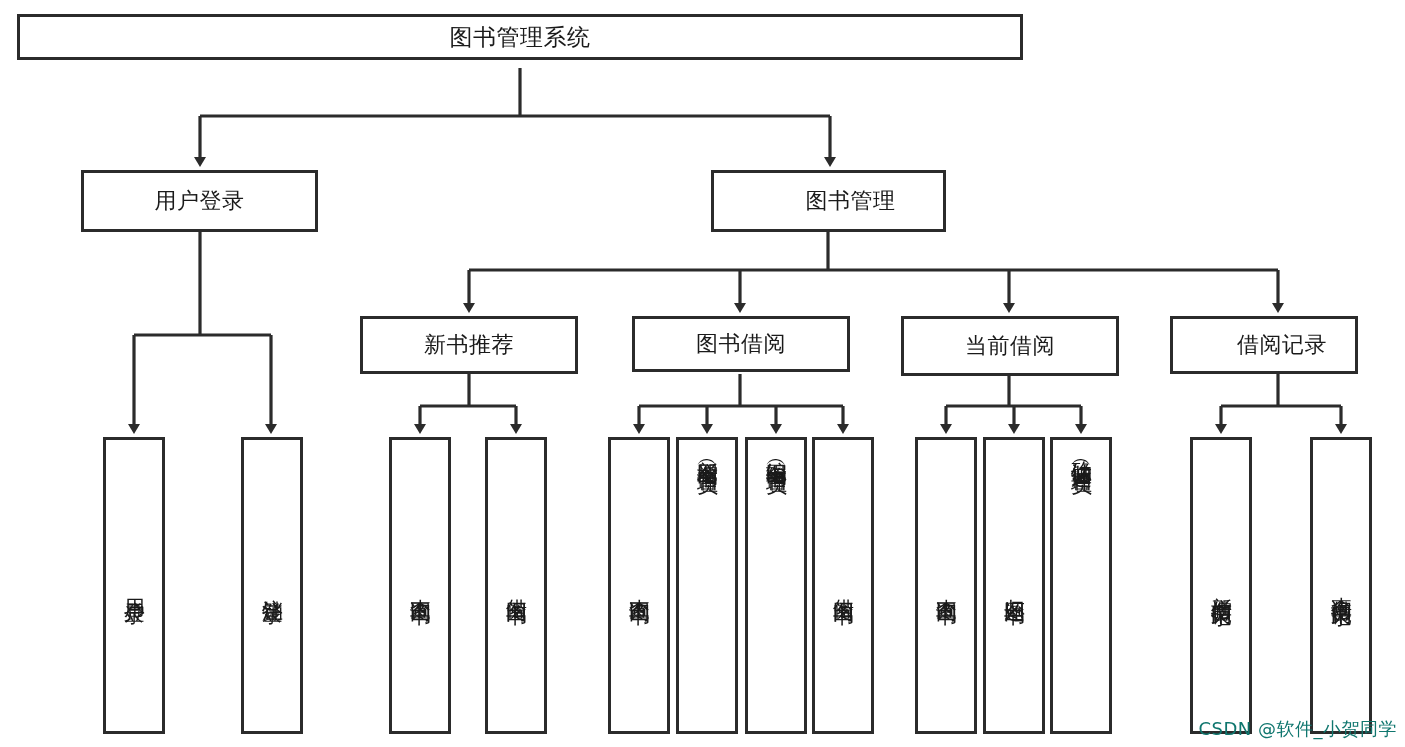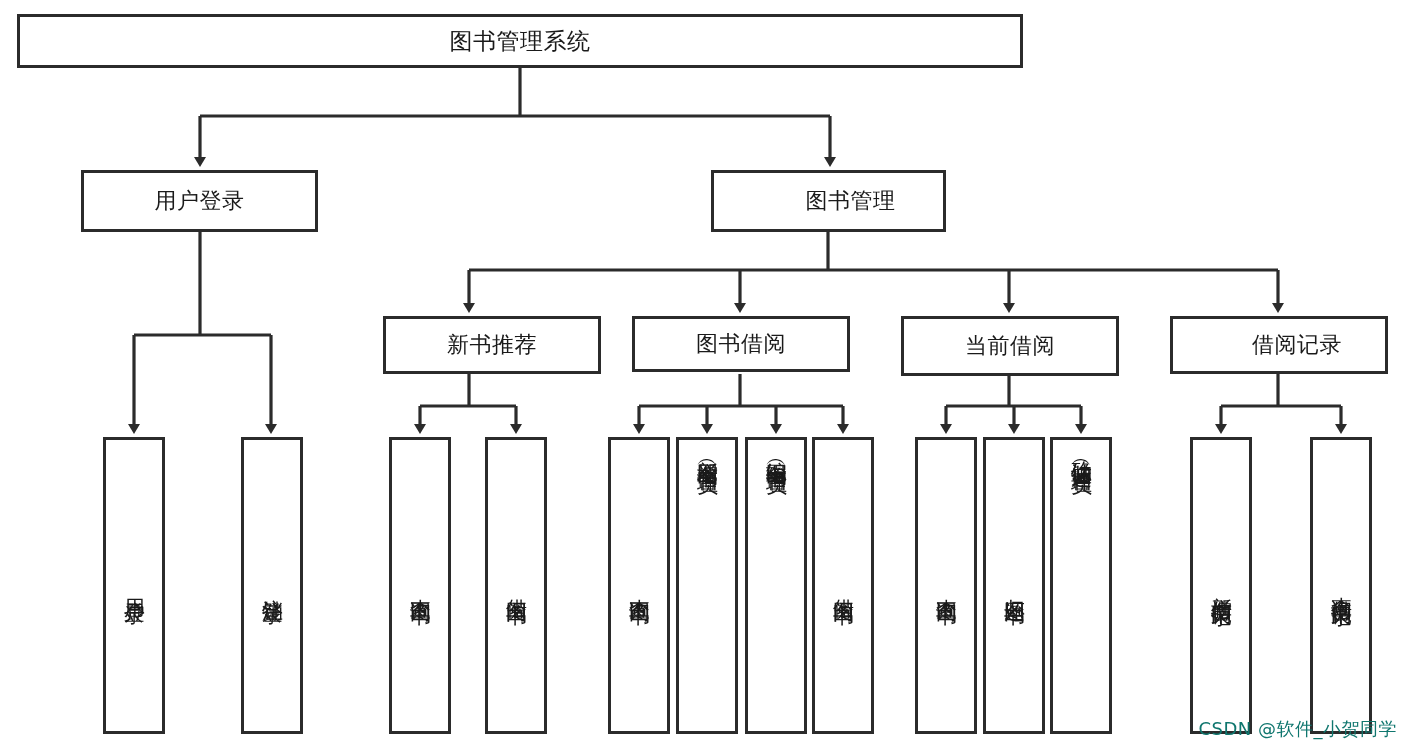--- a/index.html
+++ b/index.html
@@ -123,41 +123,41 @@
       <path d="M1014,406 L1014,425" marker-end="url(#arrow)"></path>
       <path d="M1081,406 L1081,425" marker-end="url(#arrow)"></path>
 
       <path d="M1278,374 L1278,406"></path>
       <path d="M1221,406 L1341,406"></path>
       <path d="M1221,406 L1221,425" marker-end="url(#arrow)"></path>
       <path d="M1341,406 L1341,425" marker-end="url(#arrow)"></path>
     </g>
   </svg>
 
-  <div class="node root" style="left:17px;top:14px;width:1006px;height:54px;">
+  <div class="node root" style="left:17px;top:14px;width:1006px;height:46px;">
     <span class="label">图书管理系统</span>
   </div>
 
   <div class="node lvl2" style="left:81px;top:170px;width:237px;height:62px;">
     <span class="label">用户登录</span>
   </div>
   <div class="node lvl2" style="left:711px;top:170px;width:235px;height:62px;padding-left:44px;">
     <span class="label">图书管理</span>
   </div>
 
-  <div class="node lvl3" style="left:360px;top:316px;width:218px;height:58px;margin-left:23px;">
+  <div class="node lvl3" style="left:360px;top:316px;width:218px;height:58px;">
     <span class="label">新书推荐</span>
   </div>
   <div class="node lvl3" style="left:632px;top:316px;width:218px;height:56px;">
     <span class="label">图书借阅</span>
   </div>
   <div class="node lvl3" style="left:901px;top:316px;width:218px;height:60px;">
     <span class="label">当前借阅</span>
   </div>
-  <div class="node lvl3" style="left:1170px;top:316px;width:218px;height:58px;padding-left:36px;">
+  <div class="node lvl3" style="left:1170px;top:316px;width:188px;height:58px;padding-left:36px;">
     <span class="label">借阅记录</span>
   </div>
 
   <div class="node leaf centered" style="left:103px;top:437px;width:62px;height:297px;">
     <span class="label">用户登录</span>
   </div>
   <div class="node leaf centered" style="left:241px;top:437px;width:62px;height:297px;">
     <span class="label">注销登录</span>
   </div>
 

